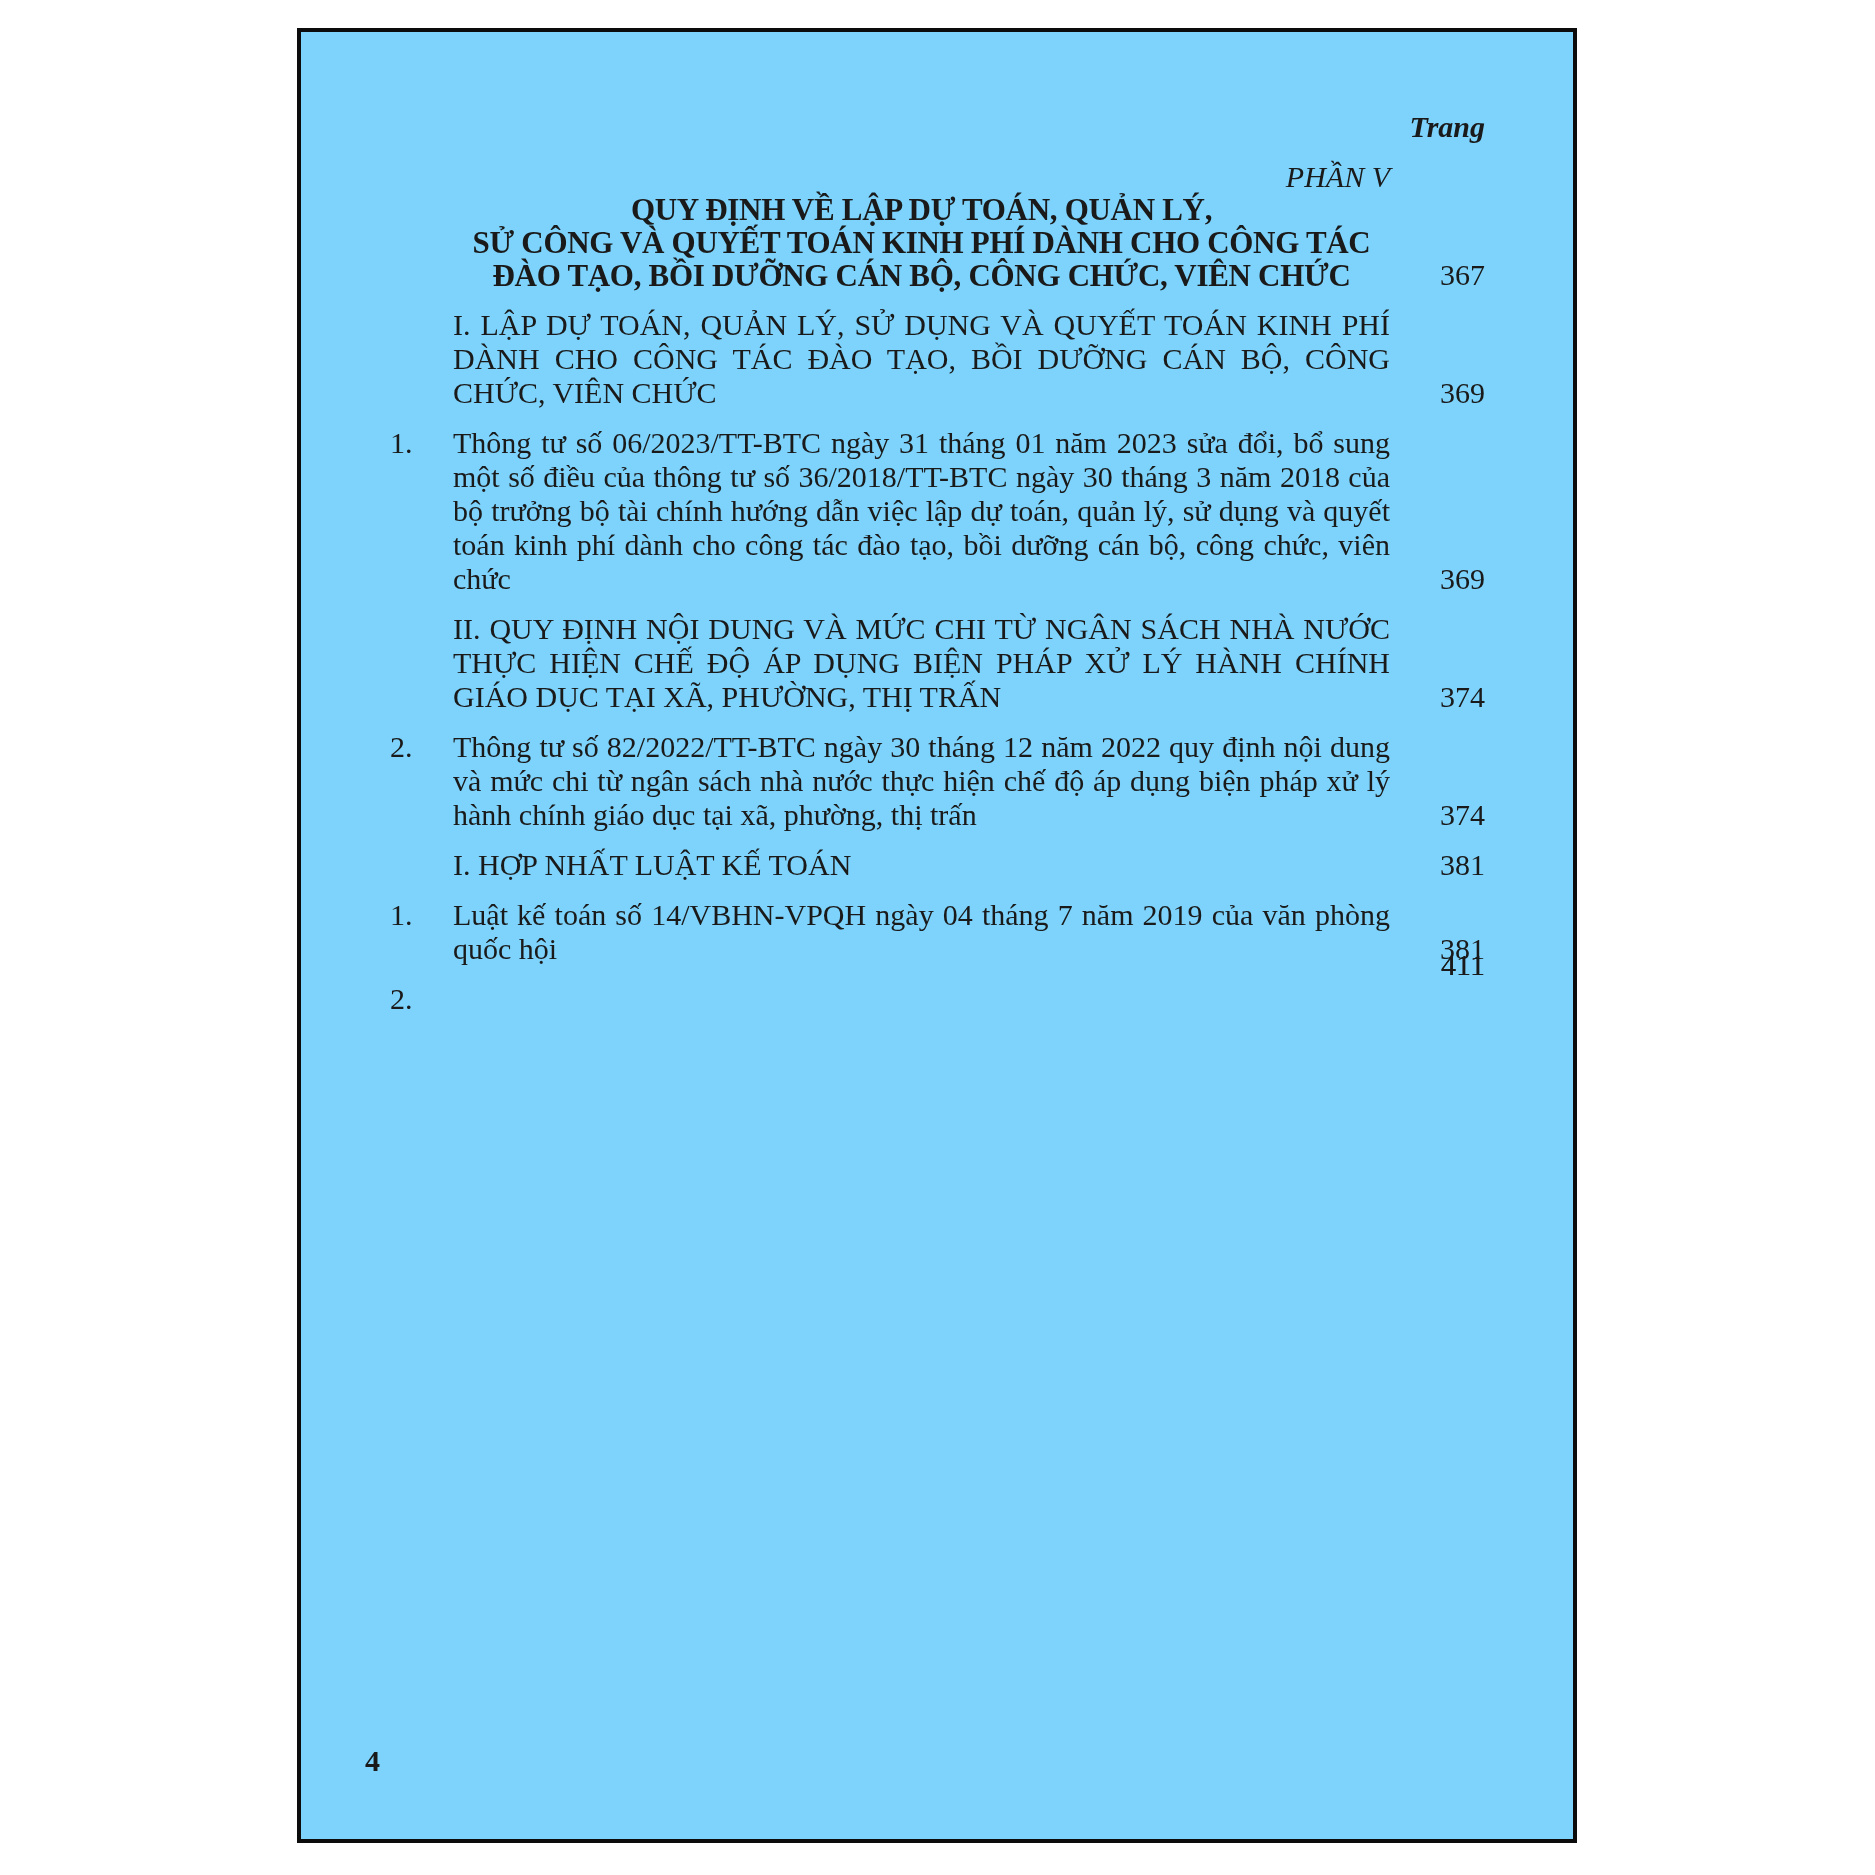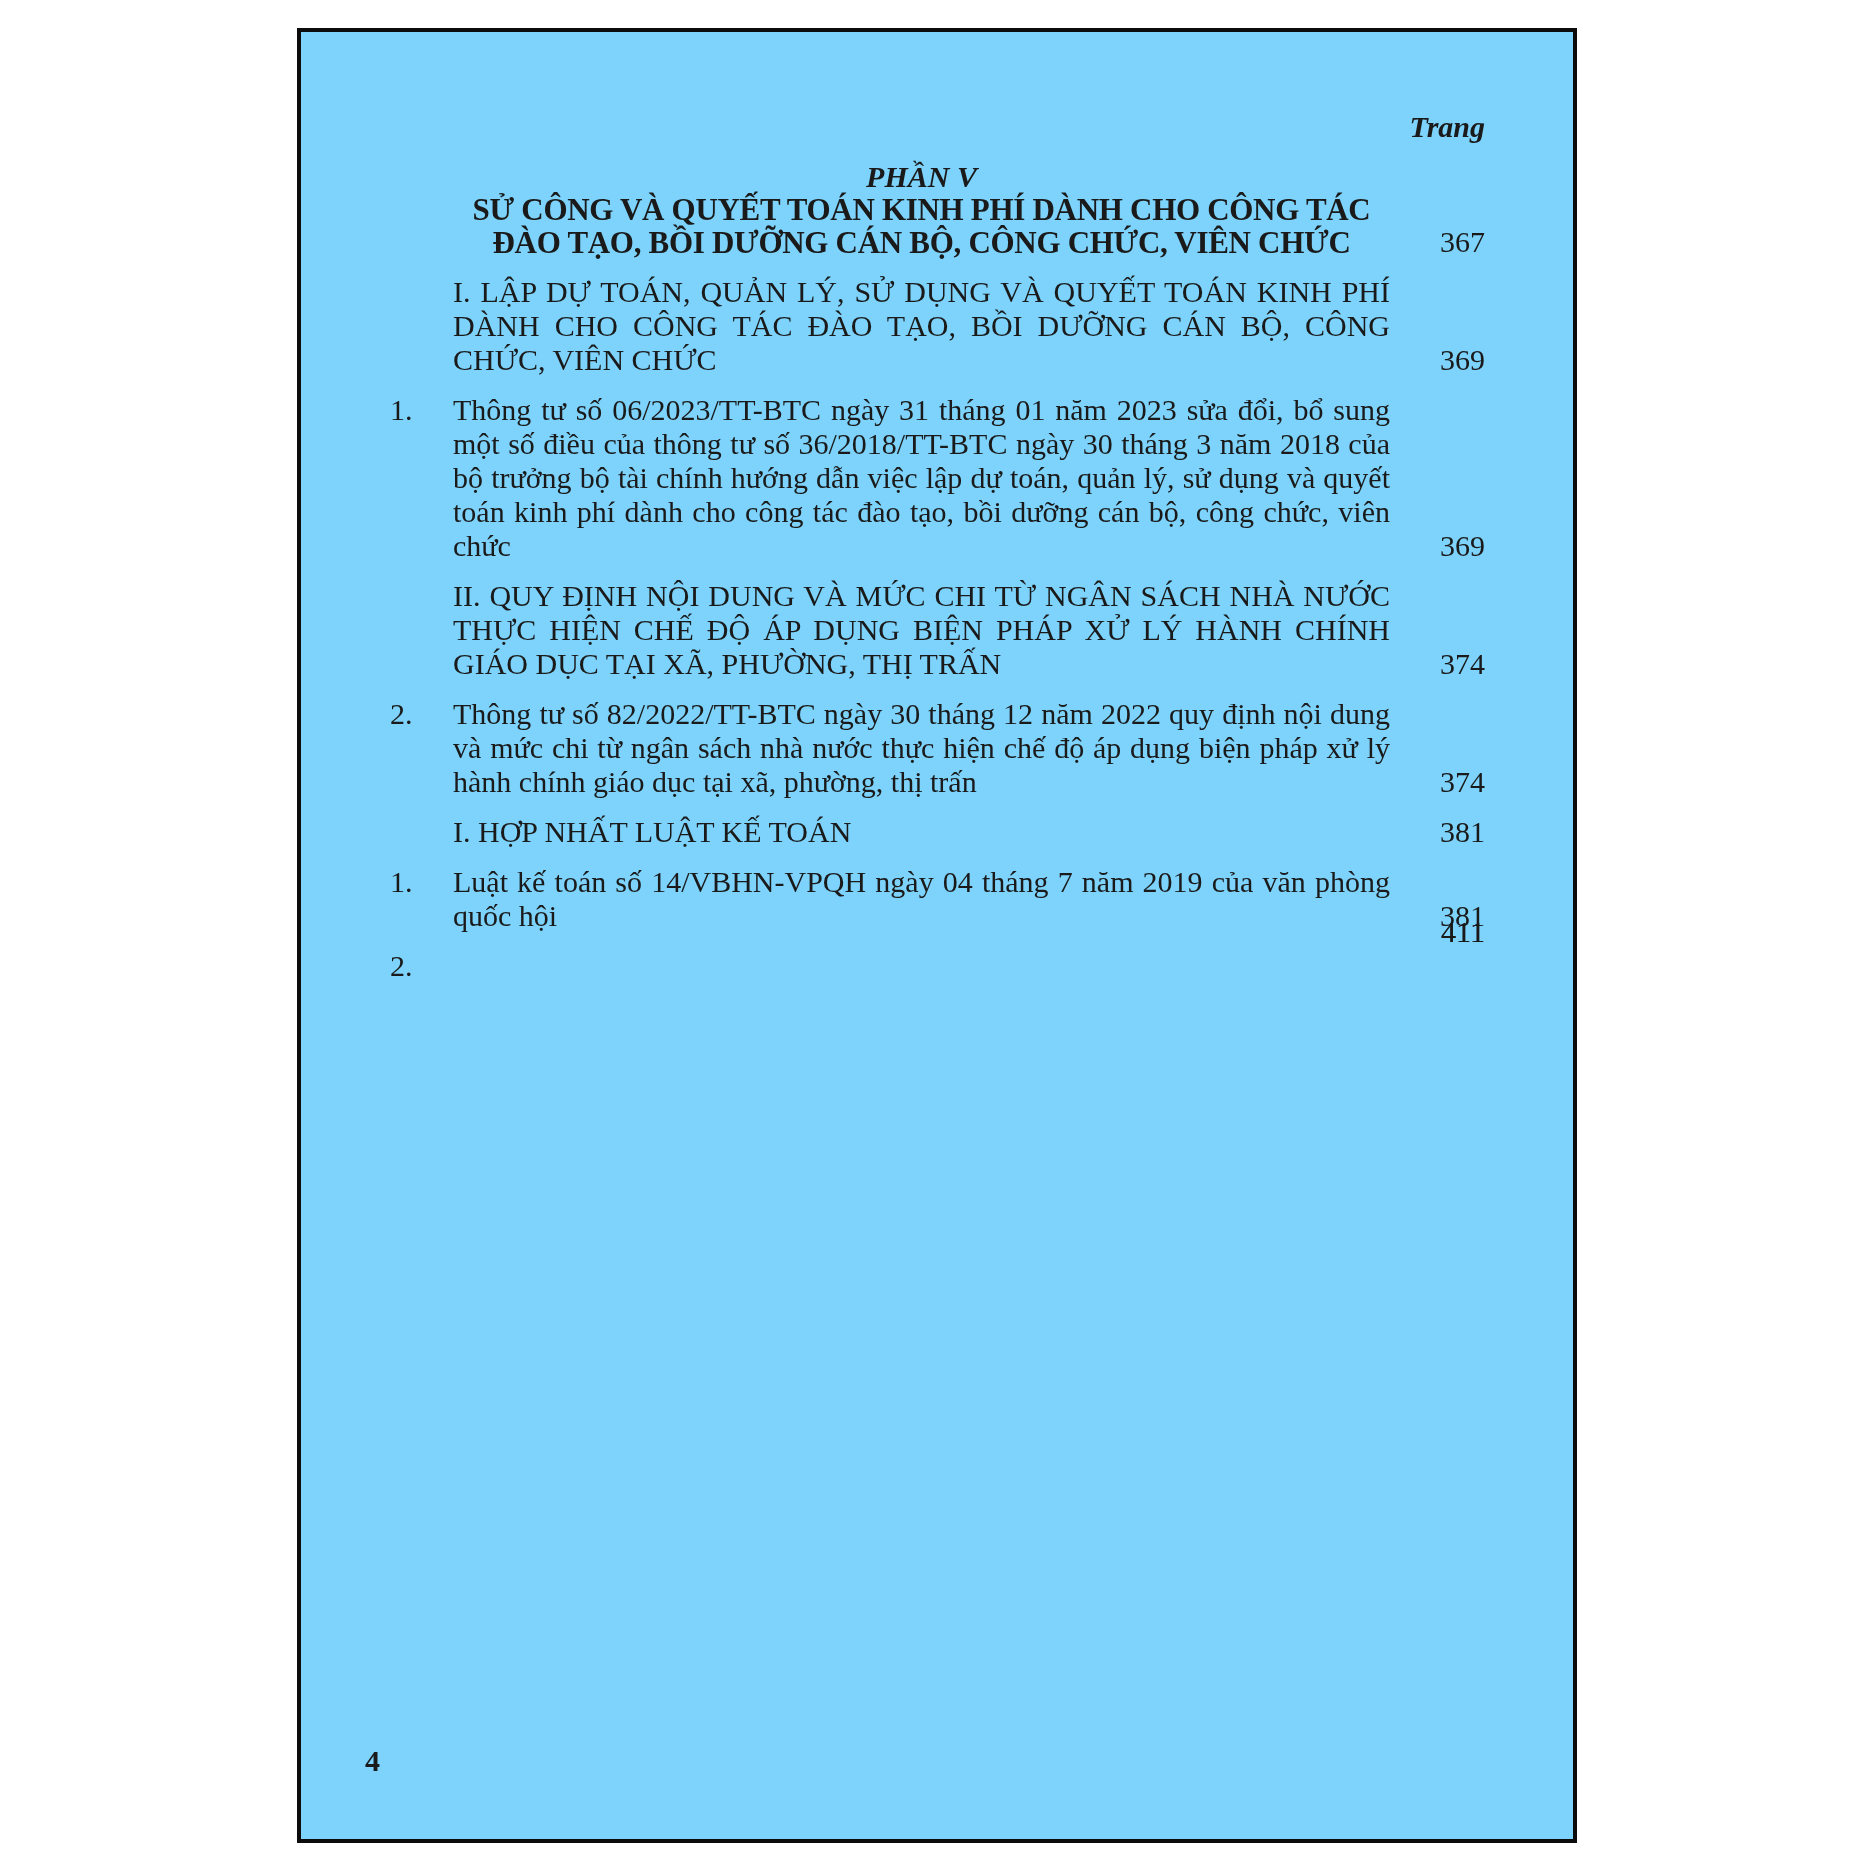--- a/index.html
+++ b/index.html
@@ -26,21 +26,21 @@
     width:937px;font-size:30px;line-height:34px;text-align:justify;
   }
   .sec-heading{
     width:937px;font-size:30px;line-height:34px;text-align:justify;
   }
   .ptext{
     width:937px;text-align:center;font-weight:bold;
     font-size:31px;line-height:33px;letter-spacing:-0.3px;
   }
   .kicker{
-    width:937px;text-align:center;font-weight:bold;font-style:italic;
+    width:937px;text-align:right;font-weight:normal;font-style:italic;
     font-size:30px;line-height:33px;
   }
   .inum{
     position:absolute;left:0;top:0;font-size:30px;line-height:34px;
   }
   .pagenum{
     position:absolute;right:0;bottom:0;font-size:30px;line-height:34px;
   }
   .folio{
     position:absolute;left:64px;top:1712px;font-size:30px;line-height:34px;
@@ -50,20 +50,21 @@
 </head>
 <body>
 
 <div class="sheet">
   <div class="content">
 
     <div class="trang">Trang</div>
 
     <div class="entry">
       <div class="kicker">PHẦN V</div>
+      <div class="ptext">QUY ĐỊNH VỀ LẬP DỰ TOÁN, QUẢN LÝ,</div>
       <div class="ptext">SỬ CÔNG VÀ QUYẾT TOÁN KINH PHÍ DÀNH CHO CÔNG TÁC</div>
       <div class="ptext">ĐÀO TẠO, BỒI DƯỠNG CÁN BỘ, CÔNG CHỨC, VIÊN CHỨC</div>
       <div class="pagenum">367</div>
     </div>
 
     <div class="entry">
       <div class="sec-heading">I. LẬP DỰ TOÁN, QUẢN LÝ, SỬ DỤNG VÀ QUYẾT TOÁN KINH PHÍ DÀNH CHO CÔNG TÁC ĐÀO TẠO, BỒI DƯỠNG CÁN BỘ, CÔNG CHỨC, VIÊN CHỨC</div>
       <div class="pagenum">369</div>
     </div>
 

